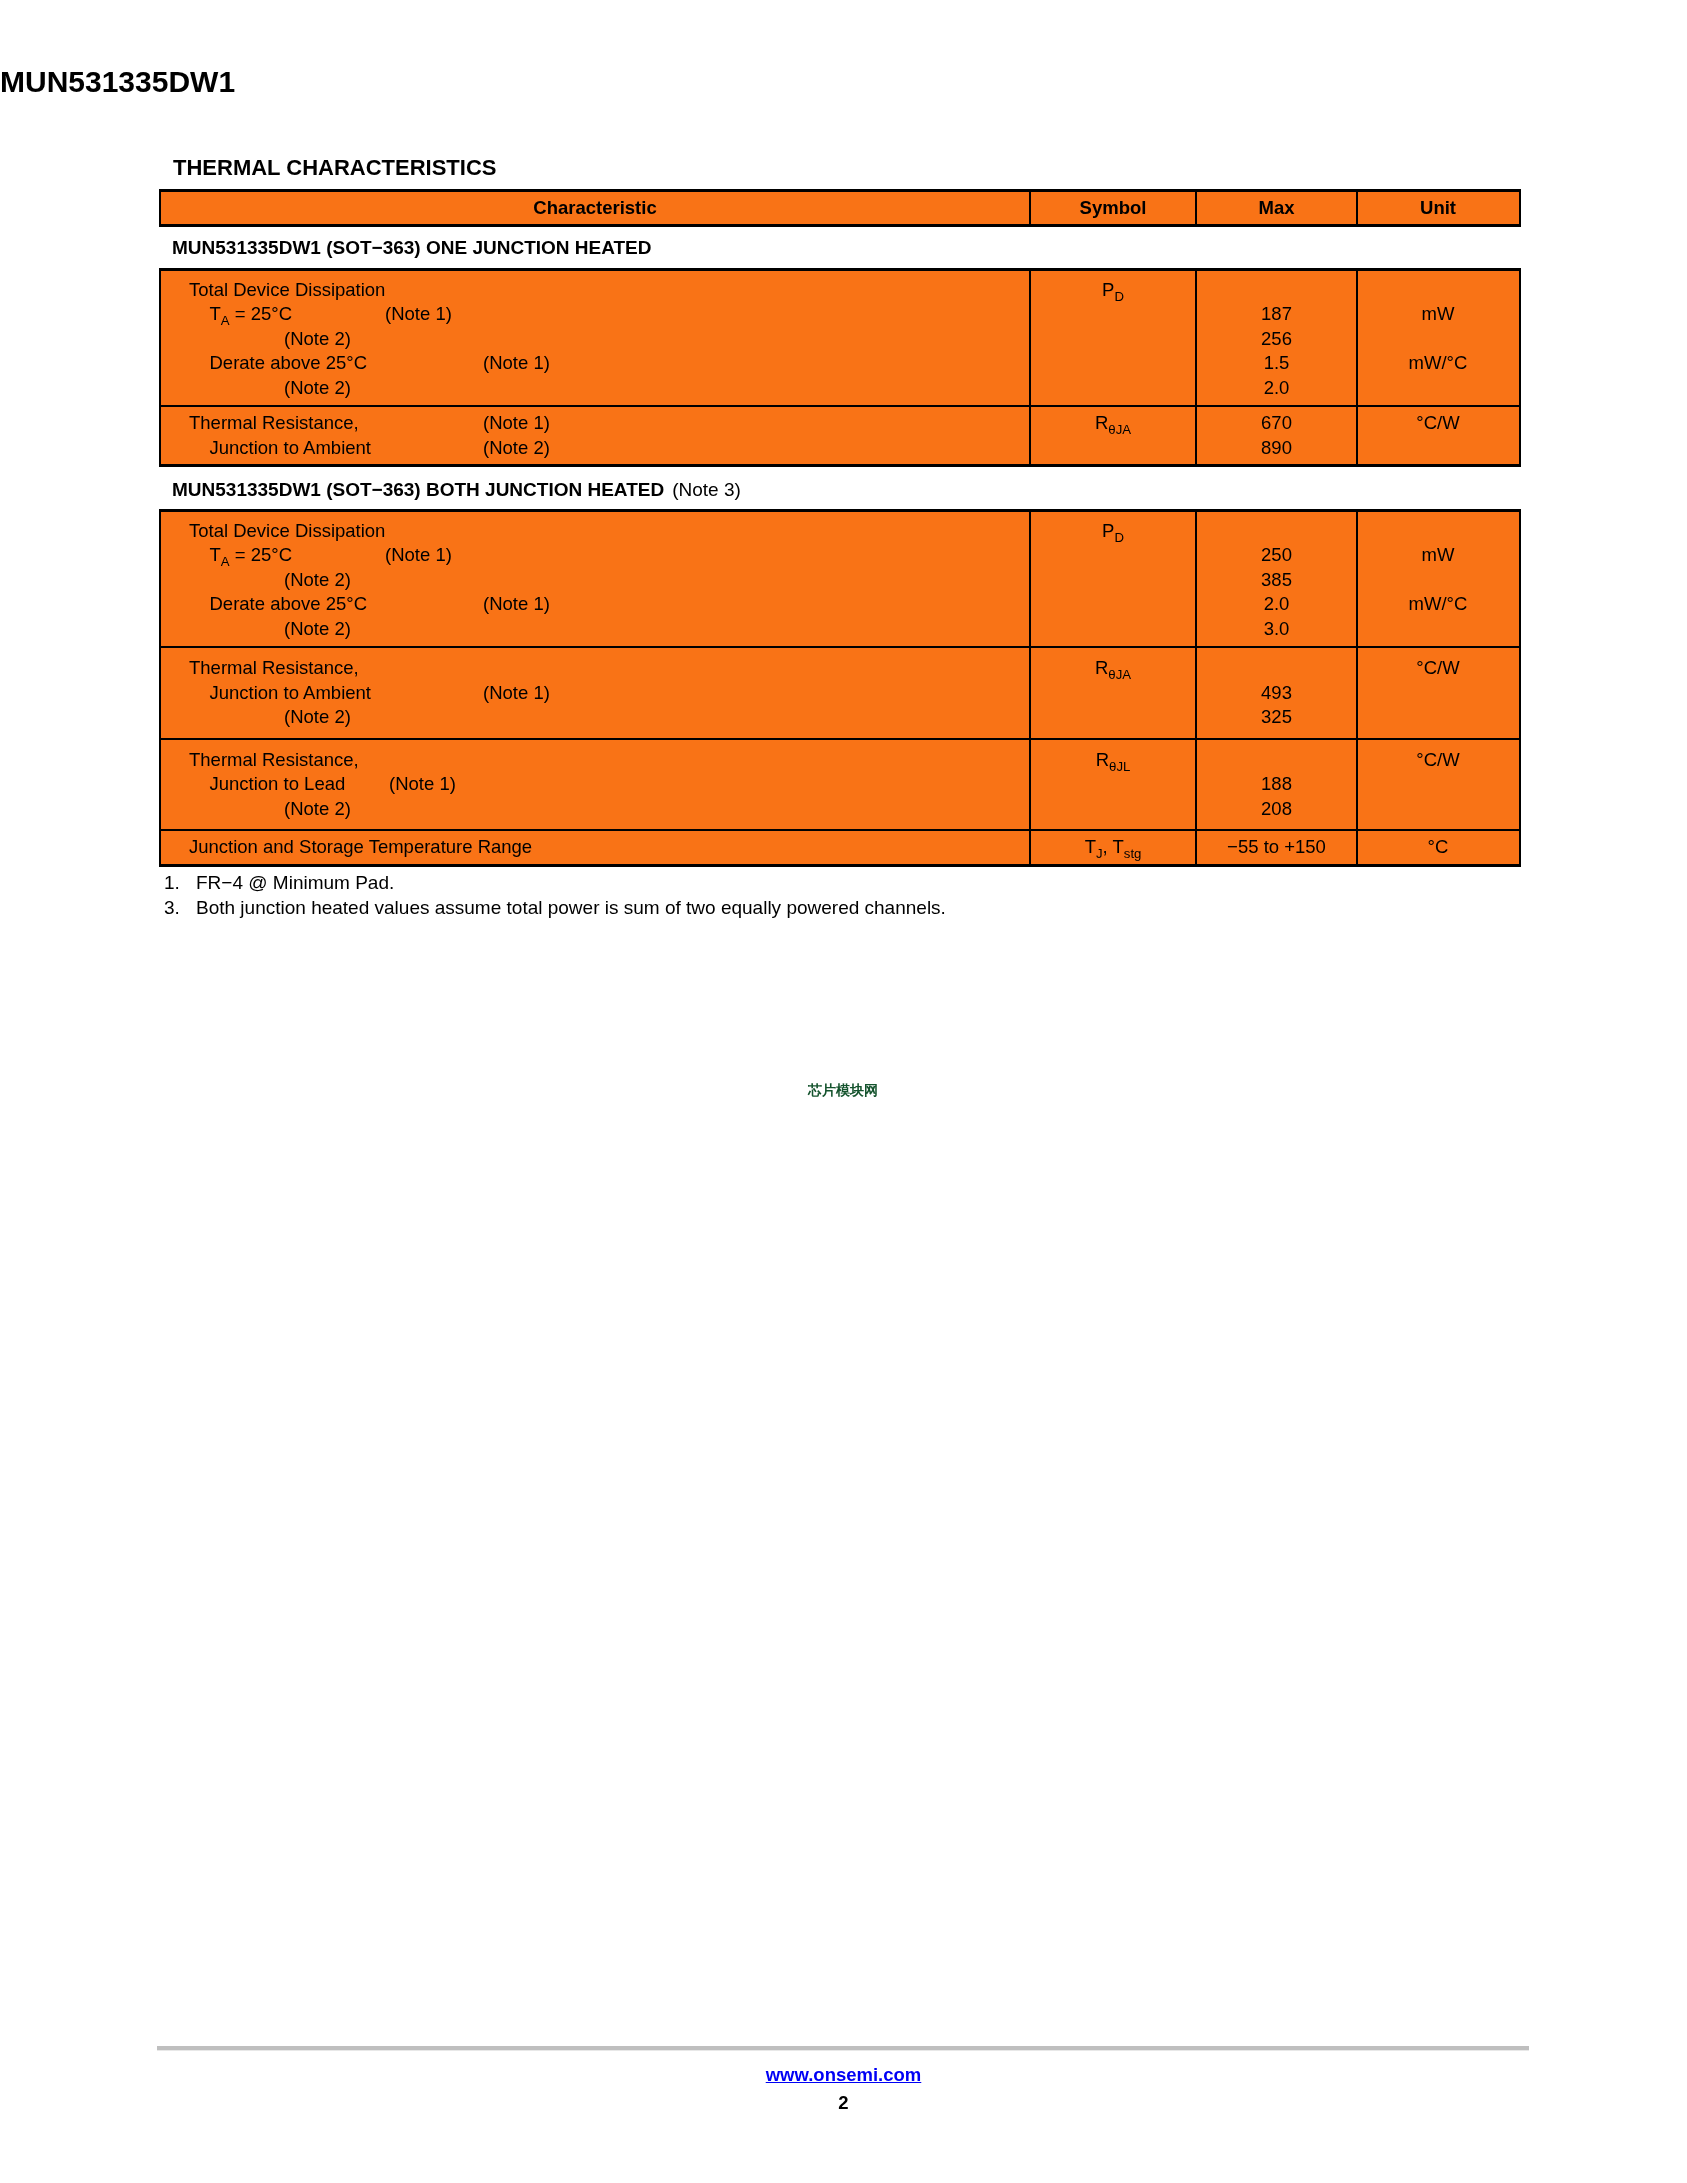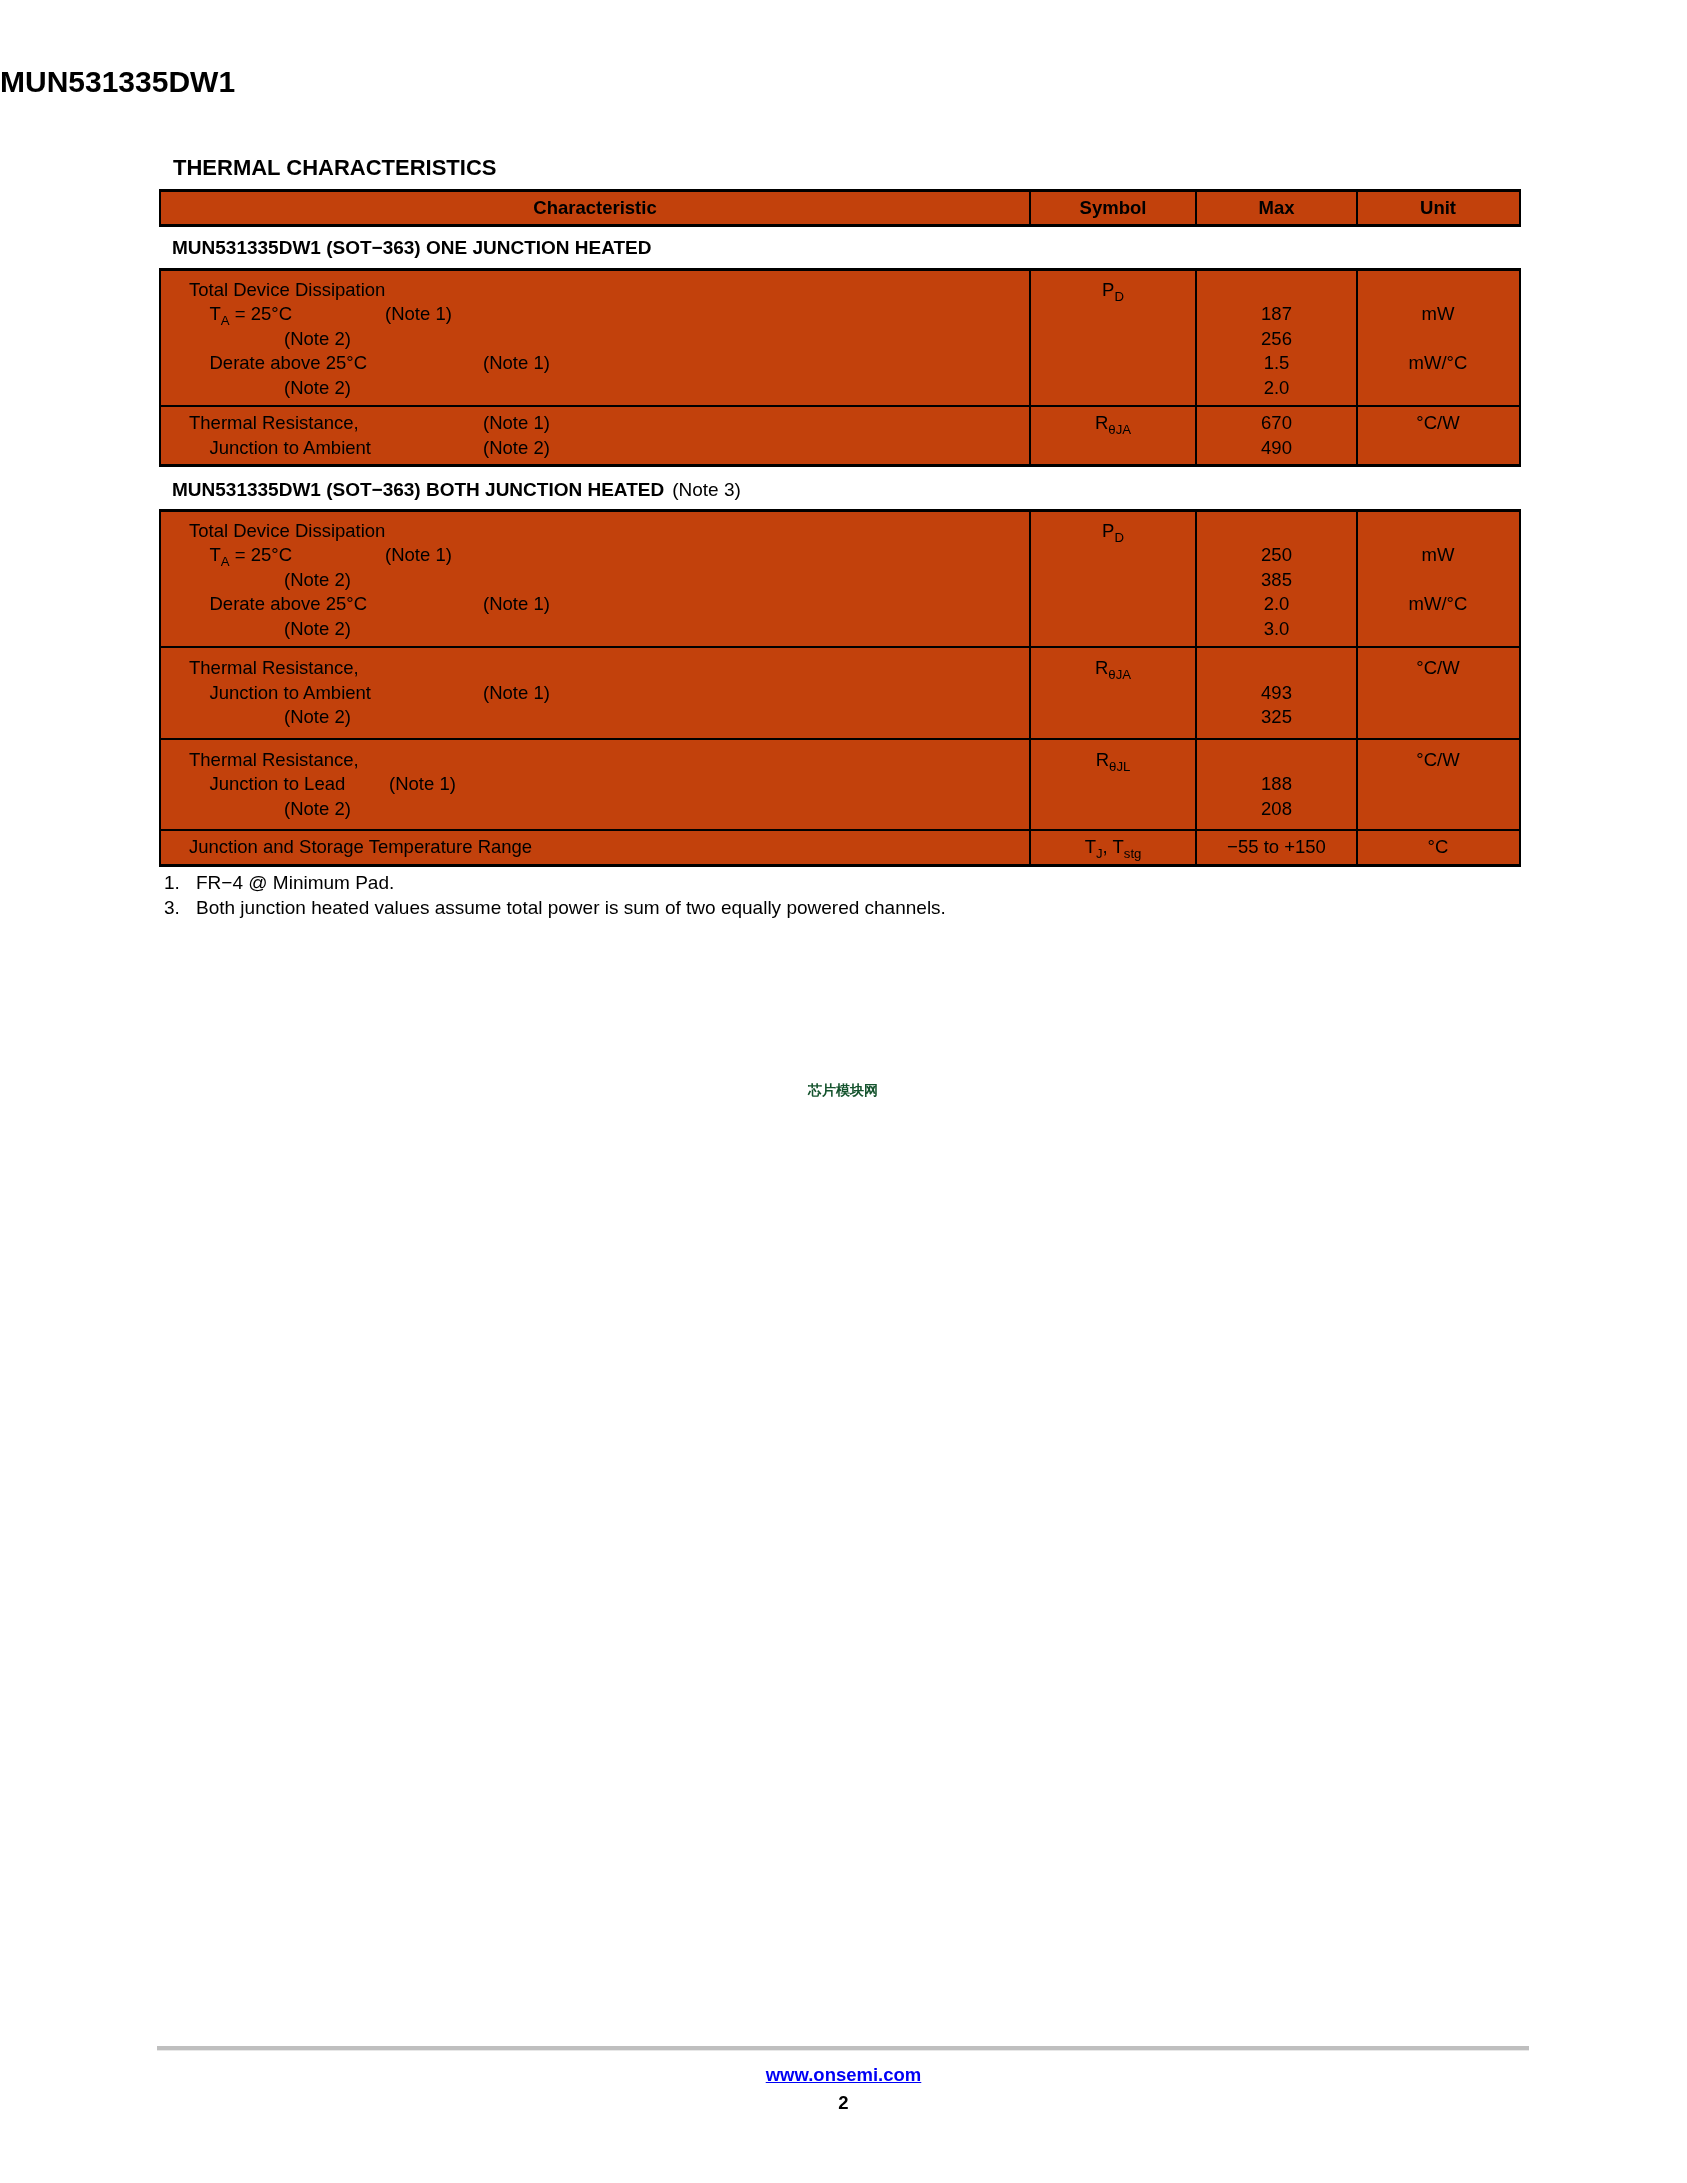--- a/index.html
+++ b/index.html
@@ -22,21 +22,21 @@
   .sect-heading { font-size:19px; line-height:20px; left:172px; white-space:nowrap; }
   .sect-heading .bld { font-weight:bold; }
   .sect-heading .reg { font-weight:normal; margin-left:8px;text-align:right; }
   .sect1 { top:238px; }
   .sect2 { top:480px; }
 
   
   .tbl {
     left:159px; width:1362px;
     border:2px solid #000; border-top-width:3.3px; border-bottom-width:3.3px;
-    background:#c2410c;
+    background:#f97316;
   }
   .thead-block { top:189px; display:grid; grid-template-columns:868px 166px 161px 162px; }
   .hcell {
     line-height:32px; height:32px; font-size:18.5px; font-weight:bold; text-align:center;
     white-space:nowrap;
   }
   .hcell + .hcell { border-left:2px solid #000; }
 
   .t1 { top:268px; }
   .t2 { top:509px; }
@@ -142,21 +142,21 @@
       <div class="cl rel">
         <span class="ind1">Junction to Ambient</span>
         <span class="note" style="left:294px">(Note 2)</span>
       </div>
     </div>
     <div class="cell csym padB">
       <div class="cl"><span>R</span><sub class="sb">θJA</sub></div>
     </div>
     <div class="cell cmax padB">
       <div class="cl">670</div>
-      <div class="cl">490</div>
+      <div class="cl">890</div>
     </div>
     <div class="cell cunit padB">
       <div class="cl">°C/W</div>
       <div class="cl"></div>
     </div>
   </div>
 </div>
 
 <div class="abs sect-heading sect2">
   <span class="bld">MUN531335DW1 (SOT−363) BOTH JUNCTION HEATED</span><span class="reg">(Note 3)</span>

